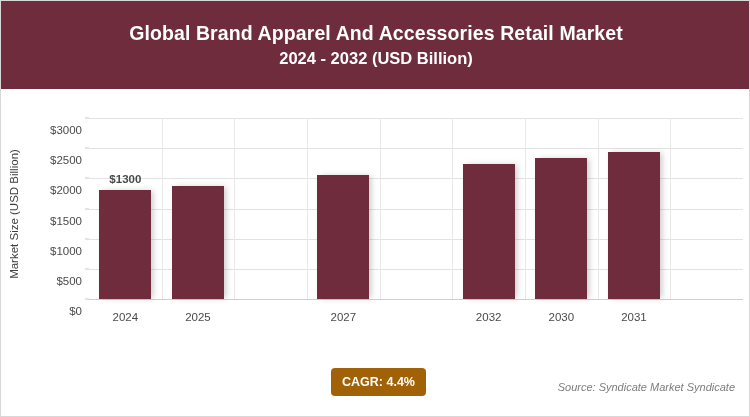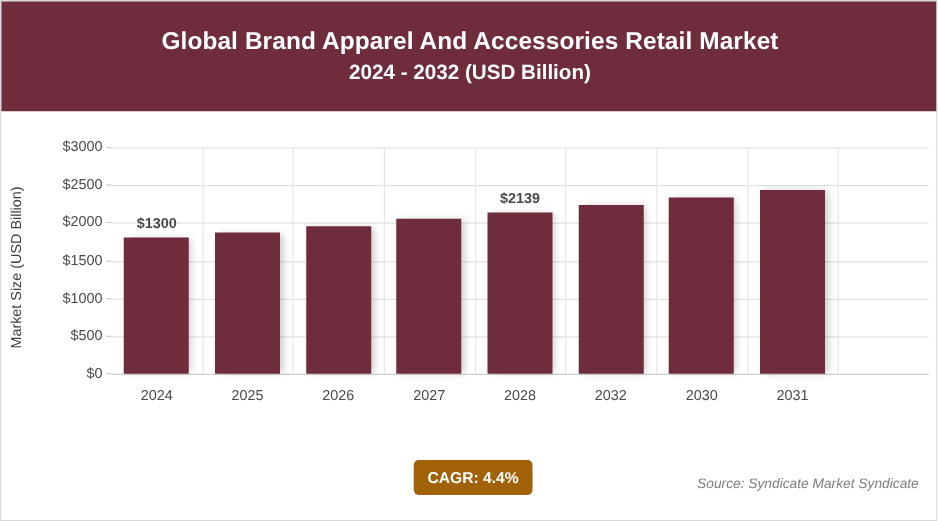--- a/index.html
+++ b/index.html
@@ -102,20 +102,21 @@
     background: #e8e8e8;
   }
   .tick-label {
     position: absolute;
     right: 100%;
     margin-right: 7px;
     transform: translateY(-50%);
     font-size: 11.5px;
     color: #4a4a4a;
     white-space: nowrap;
+    margin-top: 12px;
   }
   .tick-mark {
     position: absolute;
     right: 100%;
     width: 4px;
     height: 1px;
     background: #c9c9c9;
     transform: translateY(-0.5px);
   }
 
@@ -241,33 +242,24 @@
       <div class="bars" id="bars">
           <div class="bar-slot" style="left: 0%; width: 11.1111%;">
             <div class="bar" title="2024: 1800" style="height: 60%; background: rgb(110, 44, 60);"></div>
             <div class="bar-label" style="bottom: calc(60% + 5px);">$1300</div>
             <div class="x-label">2024</div>
           </div>
           <div class="bar-slot" style="left: 11.1111%; width: 11.1111%;">
             <div class="bar" title="2025: 1879" style="height: 62.6333%; background: rgb(110, 44, 60);"></div>
             <div class="x-label">2025</div>
           </div>
-          <div class="bar-slot" style="left: 22.2222%; width: 11.1111%;">
-            <div class="bar" title="2026: 1962" style="height: 65.4%; background: rgb(110, 44, 60);"></div>
-            <div class="x-label">2026</div>
-          </div>
           <div class="bar-slot" style="left: 33.3333%; width: 11.1111%;">
             <div class="bar" title="2027: 2048" style="height: 68.2667%; background: rgb(110, 44, 60);"></div>
             <div class="x-label">2027</div>
           </div>
-          <div class="bar-slot" style="left: 44.4444%; width: 11.1111%;">
-            <div class="bar" title="2028: 2139" style="height: 71.3%; background: rgb(110, 44, 60);"></div>
-            <div class="bar-label" style="bottom: calc(71.3% + 5px);">$2139</div>
-            <div class="x-label">2028</div>
-          </div>
           <div class="bar-slot" style="left: 55.5556%; width: 11.1111%;">
             <div class="bar" title="2029: 2233" style="height: 74.4333%; background: rgb(110, 44, 60);"></div>
             <div class="x-label">2032</div>
           </div>
           <div class="bar-slot" style="left: 66.6667%; width: 11.1111%;">
             <div class="bar" title="2030: 2331" style="height: 77.7%; background: rgb(110, 44, 60);"></div>
             <div class="x-label">2030</div>
           </div>
           <div class="bar-slot" style="left: 77.7778%; width: 11.1111%; text-align: right;">
             <div class="bar" title="2031: 2434" style="height: 81.1333%; background: rgb(110, 44, 60);"></div>

